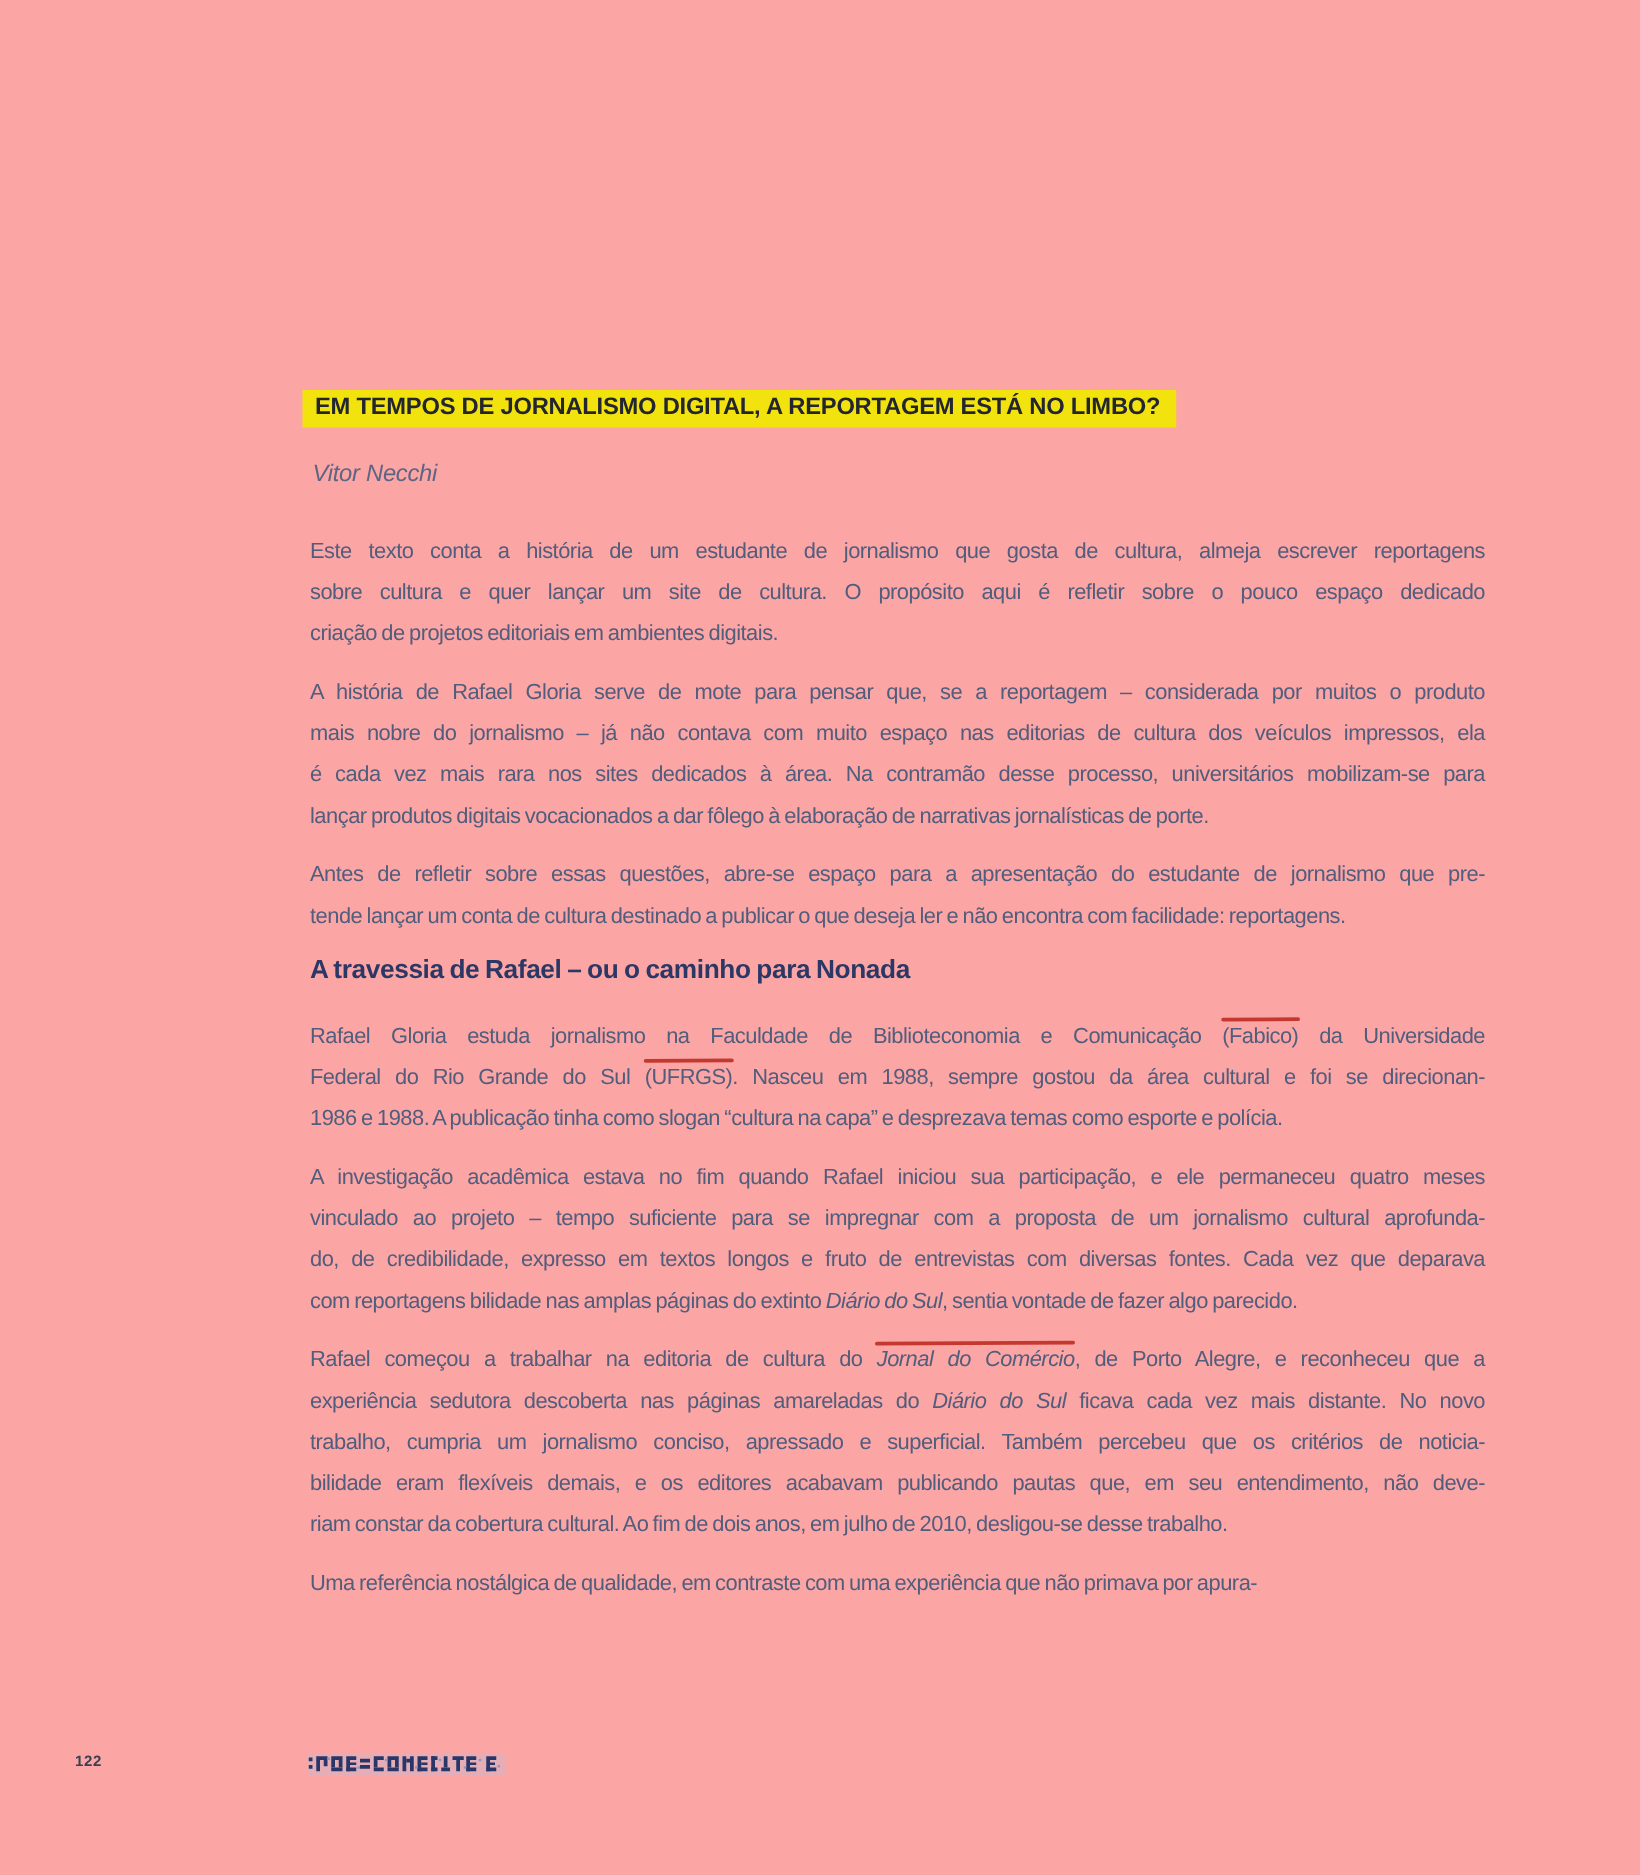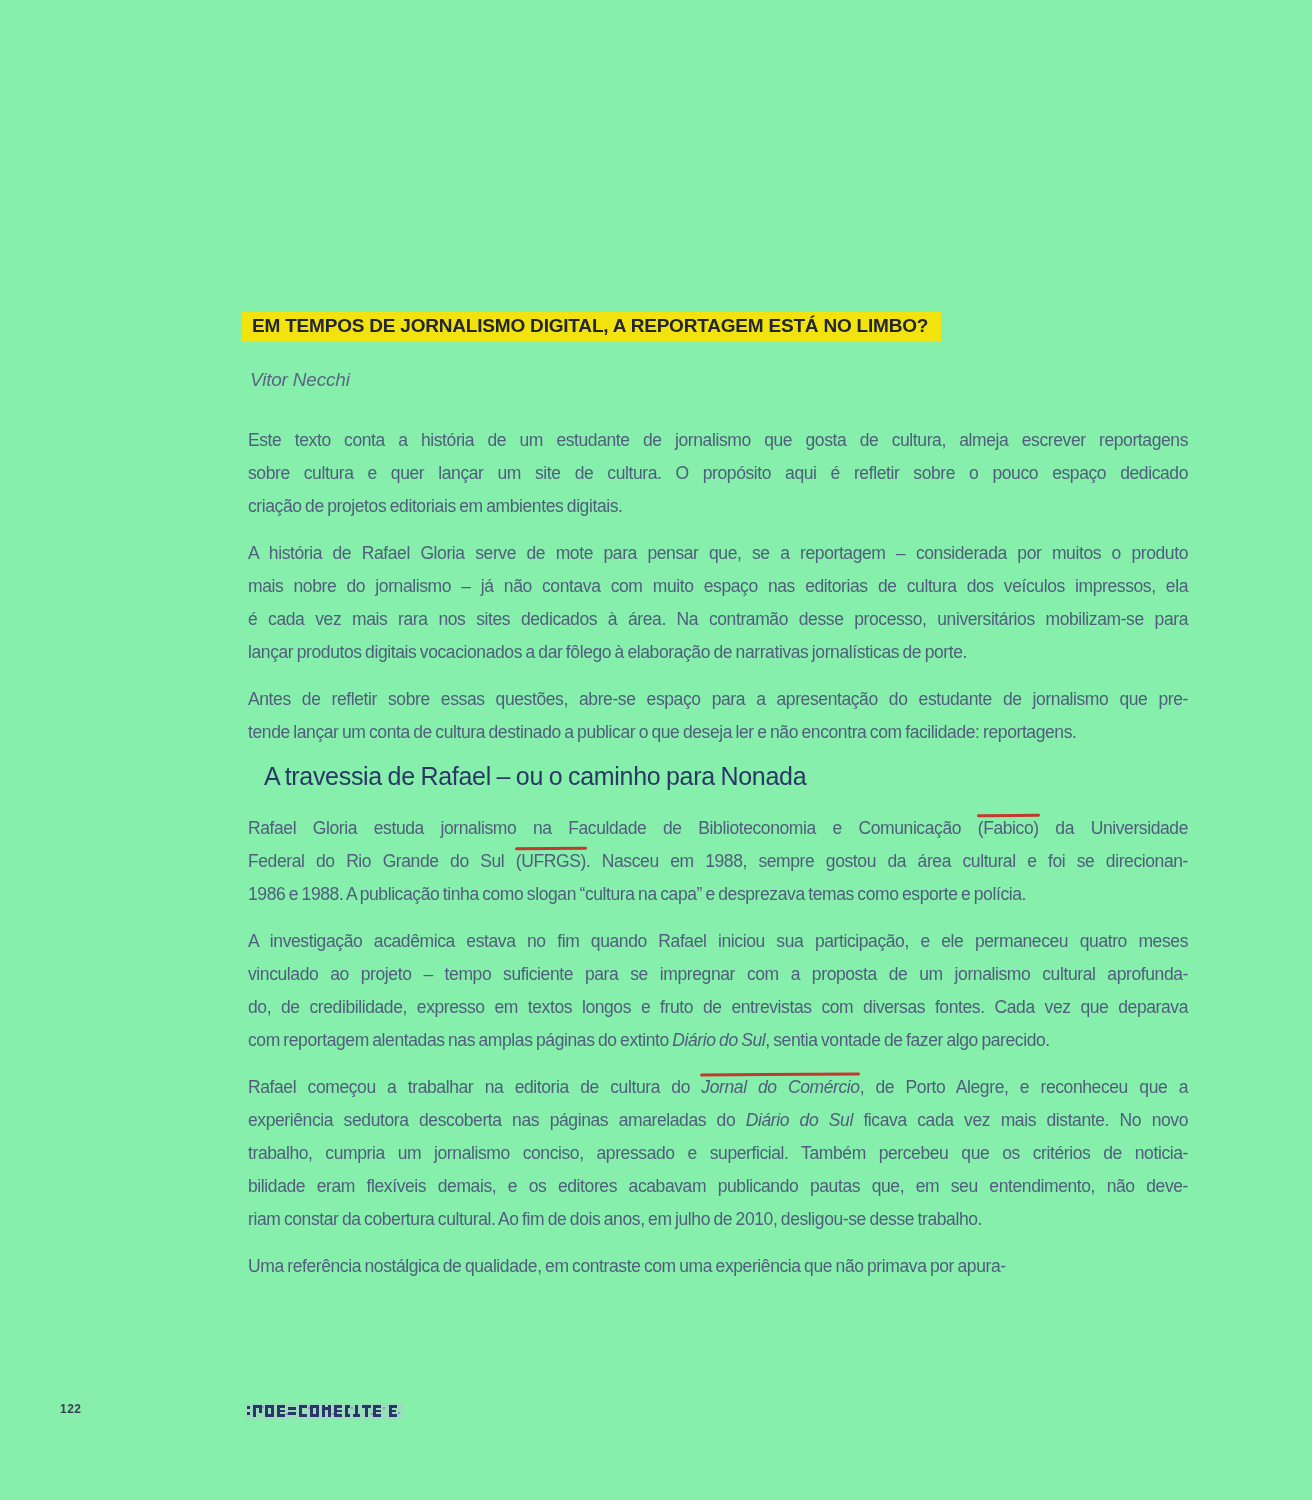--- a/index.html
+++ b/index.html
@@ -3,21 +3,21 @@
 <meta charset="utf-8">
 <style>
   html, body {
     margin: 0; padding: 0;
     background: #ffffff;
     font-family: "Liberation Sans", sans-serif;
   }
   .page {
     position: relative;
     width: 1312px; height: 1500px;
-    background: #86efac;
+    background: #fca5a5;
     overflow: hidden;
   }
   
   .title-bar {
     position: absolute;
     left: 242px; top: 312px;
     display: inline-block;
     background: #f2e30e;
     padding: 3px 13px 5px 10px;
   }
@@ -49,25 +49,25 @@
   }
   .para { margin: 0 0 14px 0; }
   .line {
     line-height: 33px;
     text-align: justify;
     text-align-last: justify;
     white-space: normal;
   }
   .line.last { text-align-last: left; }
   .heading {
-    font-weight: normal;
+    font-weight: bold;
     color: #2b3866;
-    font-size: 25px;
+    font-size: 21px;
     letter-spacing: -0.3px;
-    margin: 10px 0 23px 16px;
+    margin: 10px 0 23px 0;
     line-height: 26px;
   }
   .it { font-style: italic; }
   
   .ol-red { position: relative; }
   .ol-red::before {
     content: "";
     position: absolute;
     left: -1px; right: -1px; top: -4px;
     height: 3px;
@@ -129,21 +129,21 @@
       <div class="heading">A travessia de Rafael – ou o caminho para Nonada</div>
       <div class="para">
         <div class="line"><span>Rafael Gloria estuda jornalismo na Faculdade de Biblioteconomia e Comunicação </span><span class="ol-red">(Fabico)</span><span> da Universidade</span></div>
         <div class="line"><span>Federal do Rio Grande do Sul </span><span class="ol-red">(UFRGS)</span><span>. Nasceu em 1988, sempre gostou da área cultural e foi se direcionan-</span></div>
         <div class="line last"><span>1986 e 1988. A publicação tinha como slogan “cultura na capa” e desprezava temas como esporte e polícia.</span></div>
       </div>
       <div class="para">
         <div class="line"><span>A investigação acadêmica estava no fim quando Rafael iniciou sua participação, e ele permaneceu quatro meses</span></div>
         <div class="line"><span>vinculado ao projeto – tempo suficiente para se impregnar com a proposta de um jornalismo cultural aprofunda-</span></div>
         <div class="line"><span>do, de credibilidade, expresso em textos longos e fruto de entrevistas com diversas fontes. Cada vez que deparava</span></div>
-        <div class="line last"><span>com reportagem alentadas nas amplas páginas do extinto </span><span class="it">Diário do Sul</span><span>, sentia vontade de fazer algo parecido.</span></div>
+        <div class="line last"><span>com reportagens bilidade nas amplas páginas do extinto </span><span class="it">Diário do Sul</span><span>, sentia vontade de fazer algo parecido.</span></div>
       </div>
       <div class="para">
         <div class="line"><span>Rafael começou a trabalhar na editoria de cultura do </span><span class="it ol-red">Jornal do Comércio</span><span>, de Porto Alegre, e reconheceu que a</span></div>
         <div class="line"><span>experiência sedutora descoberta nas páginas amareladas do </span><span class="it">Diário do Sul</span><span> ficava cada vez mais distante. No novo</span></div>
         <div class="line"><span>trabalho, cumpria um jornalismo conciso, apressado e superficial. Também percebeu que os critérios de noticia-</span></div>
         <div class="line"><span>bilidade eram flexíveis demais, e os editores acabavam publicando pautas que, em seu entendimento, não deve-</span></div>
         <div class="line last"><span>riam constar da cobertura cultural. Ao fim de dois anos, em julho de 2010, desligou-se desse trabalho.</span></div>
       </div>
       <div class="para">
         <div class="line last"><span>Uma referência nostálgica de qualidade, em contraste com uma experiência que não primava por apura-</span></div>

